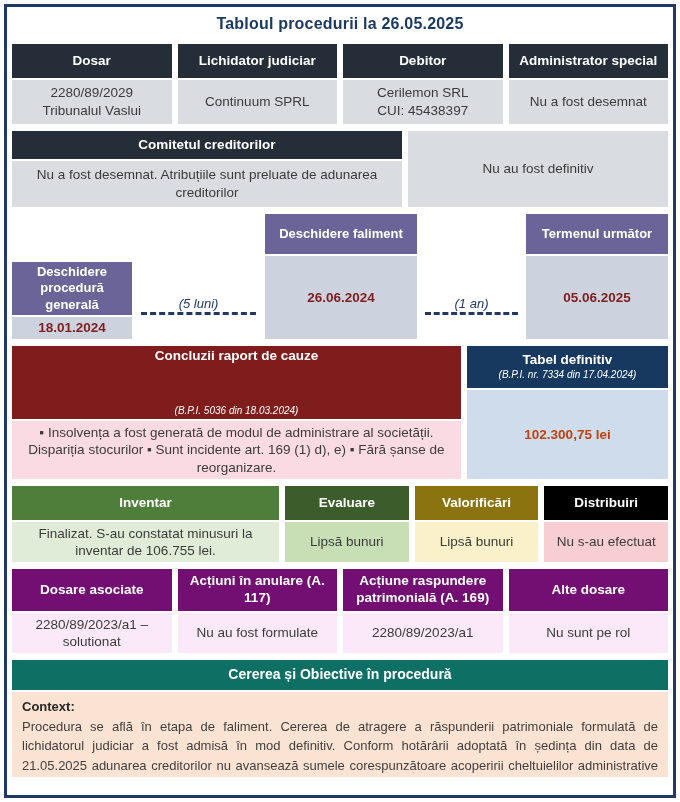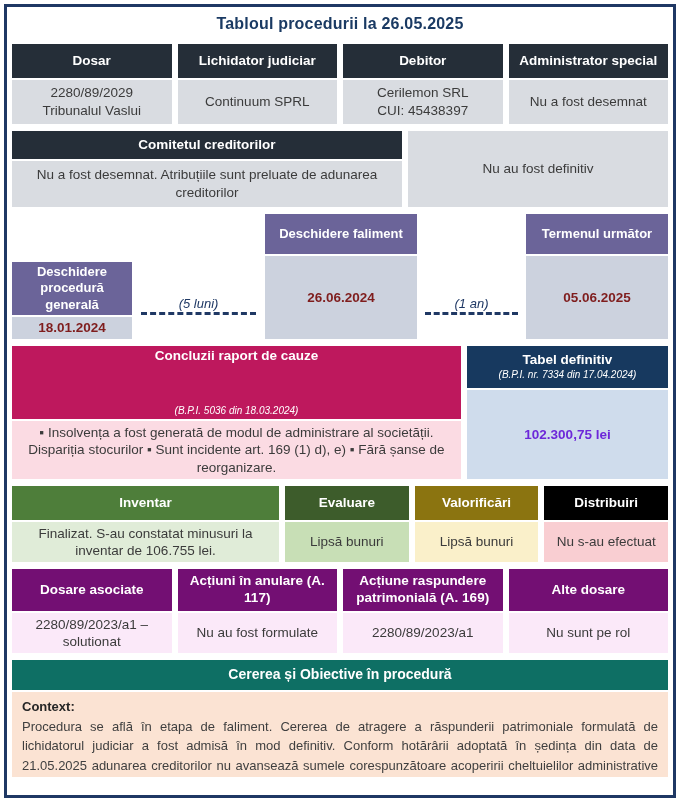--- a/index.html
+++ b/index.html
@@ -24,34 +24,34 @@
     display:flex; flex-direction:column; align-items:center; justify-content:center;
     text-align:center; padding:2px 4px;
   }
   .bdy {
     flex:1; display:flex; flex-direction:column; align-items:center; justify-content:center;
     text-align:center; font-size:13.5px; color:#3b3b3b; line-height:1.3; padding:2px 6px;
   }
   
   .h-dark   { background:#252e38; min-height:34px; }
   .h-purple { background:#6b6499; min-height:40px; font-size:13px; }
-  .h-maroon { background:#be185d; min-height:42px;gap:40px; }
+  .h-maroon { background:#7f1d1d; min-height:42px;gap:40px; }
   .h-navy   { background:#17395f; min-height:42px;text-align:center; }
   .h-green  { background:#4e7e3a; min-height:34px; }
   .h-dgreen { background:#3d5c2b; min-height:34px; }
   .h-olive  { background:#8b7410; min-height:34px; }
   .h-red    { background:#000000; min-height:34px; }
   .h-magenta{ background:#730f73; min-height:42px; }
   .h-teal   { background:#0e6f64; min-height:30px; font-size:14px; }
   
   .b-grey   { background:#d9dce1; min-height:44px; }
   .b-grey2  { background:#d9dce1; min-height:46px; }
   .b-date   { background:#ccd2de; min-height:22px; font-weight:bold; color:#7f1d1d; }
   .b-pink   { background:#fbdbe3; min-height:58px; }
-  .b-blue   { background:#cfdcec; min-height:58px; font-weight:bold; color:#6d28d9; }
+  .b-blue   { background:#cfdcec; min-height:58px; font-weight:bold; color:#c2410c; }
   .b-lgreen { background:#e0ecd8; min-height:40px; }
   .b-llgreen{ background:#c8dfb6; min-height:40px; }
   .b-cream  { background:#faf0ca; min-height:40px; }
   .b-red    { background:#f9ced2; min-height:40px; }
   .b-mag    { background:#fbe9f9; min-height:40px; }
   .subtitle { font-style:italic; font-weight:400; font-size:10px; }
   
   .timeline { gap:0; }
   .tl-step  { display:flex; flex-direction:column; gap:2px; }
   .tl-conn  {

